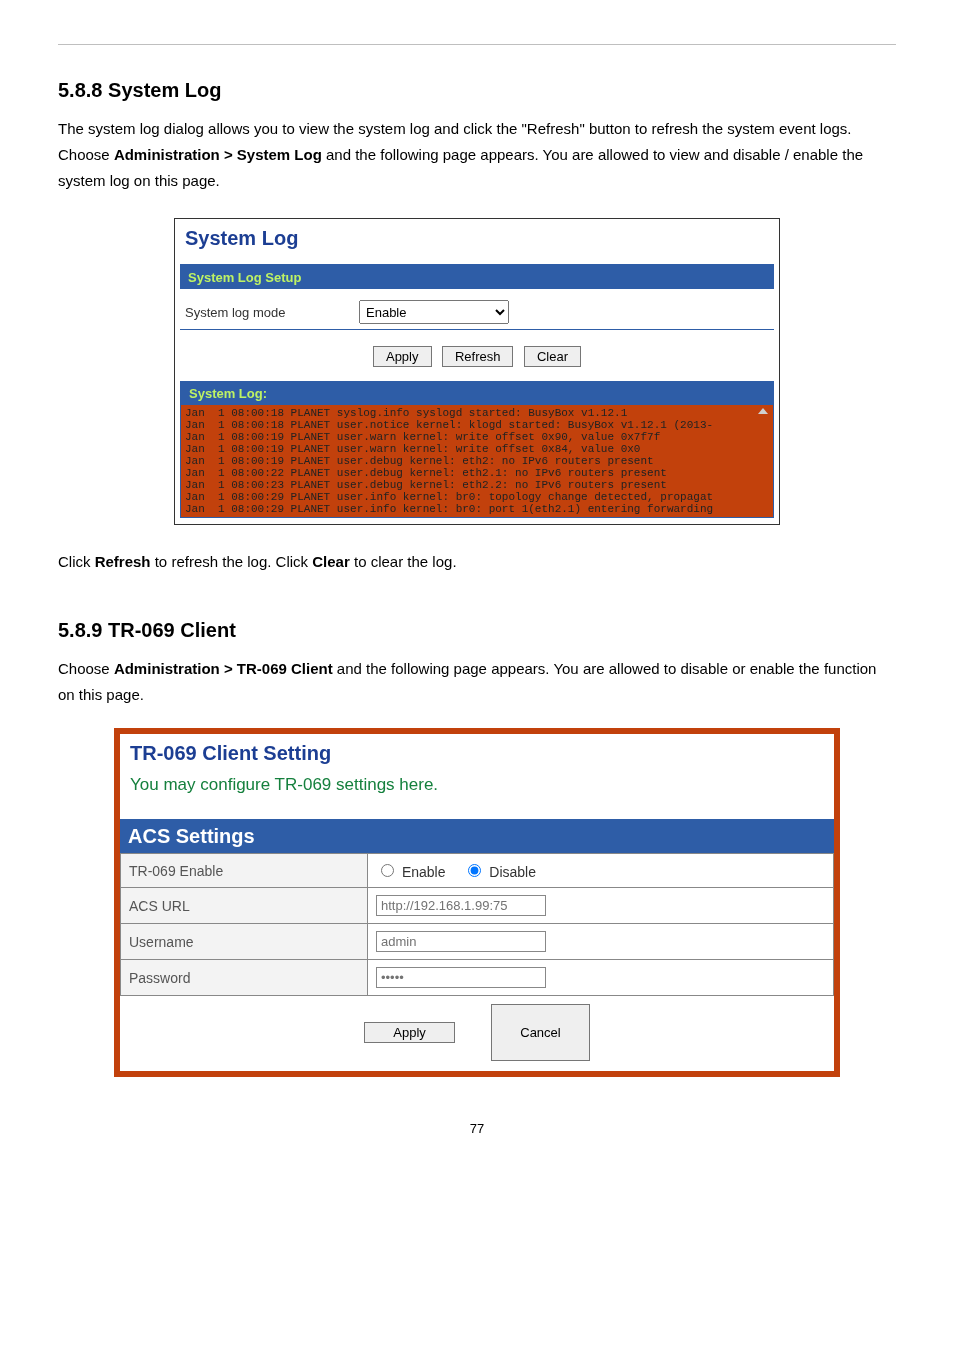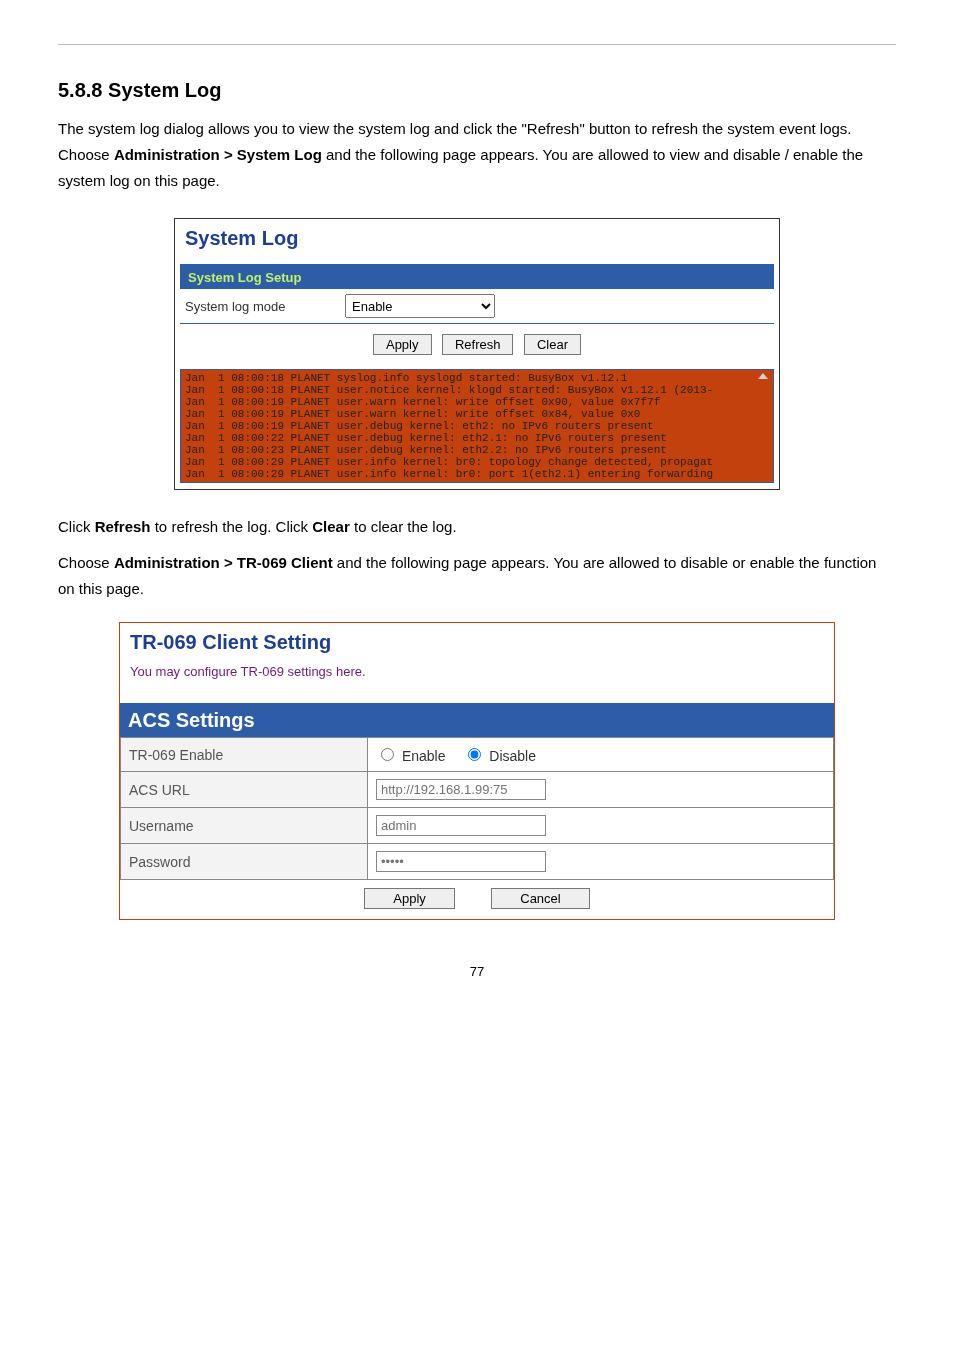--- a/index.html
+++ b/index.html
@@ -52,24 +52,25 @@
     border-top: 2px solid #2e5da7;
     margin: 10px 5px 0 5px;
     height: 0;
   }
   .subhead-wrap {
     margin: 0 5px;
   }
   .cfg-row {
     display: flex;
     align-items: center;
-    margin: 0 5px;
+    margin: 6px 5px;
     border-bottom: 1px solid #2e5da7;
     padding: 5px 0;
     font-size: 13px;
+    gap: 14px;
   }
   .cfg-row .label {
     flex: 0 0 160px;
     padding-left: 5px;
     color: #333;
   }
   select.mode {
     font-size: 13px;
     padding: 1px 2px;
     width: 150px;
@@ -101,34 +102,34 @@
     color: #222;
     overflow: hidden;
   }
   .logbody svg.scroll-hint {
     float: right;
     margin-top: -2px;
   }
 
   
   .panel2 {
-    border: 1px solid #c2410c;
+    border: 6px solid #c2410c;
     width: 714px;
     margin: 20px auto 0 auto;
     background: #fff;
   }
   .panel2-title {
     color: #1c3e93;
     font-size: 20px;
     font-weight: bold;
     padding: 8px 10px 4px 10px;
   }
   .panel2-sub {
-    font-size: 13px;
-    color: #701a75;
+    font-size: 17px;
+    color: #15803d;
     padding: 6px 10px 24px 10px;
   }
   .hdrbar {
     background: #2e5da7;
     color: #fff;
     font-size: 20px;
     font-weight: bold;
     padding: 5px 8px;
     border-top: 1px solid #2e5da7;
   }
@@ -198,20 +199,21 @@
       </div>
     </div>
 
     <div class="btnrow">
       <button class="native">Apply</button>
       <button class="native">Refresh</button>
       <button class="native">Clear</button>
     </div>
 
     <div class="logblock">
+      <div class="subhead">System Log:</div>
       <div class="logbody"><svg class="scroll-hint" width="12" height="12" viewBox="0 0 12 12">
             <path d="M1 9 L6 3 L11 9" fill="#d0d0d0"></path>
           </svg><span>Jan  1 08:00:18 PLANET syslog.info syslogd started: BusyBox v1.12.1
 Jan  1 08:00:18 PLANET user.notice kernel: klogd started: BusyBox v1.12.1 (2013-
 Jan  1 08:00:19 PLANET user.warn kernel: write offset 0x90, value 0x7f7f
 Jan  1 08:00:19 PLANET user.warn kernel: write offset 0x84, value 0x0
 Jan  1 08:00:19 PLANET user.debug kernel: eth2: no IPv6 routers present
 Jan  1 08:00:22 PLANET user.debug kernel: eth2.1: no IPv6 routers present
 Jan  1 08:00:23 PLANET user.debug kernel: eth2.2: no IPv6 routers present
 Jan  1 08:00:29 PLANET user.info kernel: br0: topology change detected, propagat
@@ -220,20 +222,21 @@
   </div>
 
   <p class="body">
     <span>Click </span>
     <b>Refresh</b>
     <span> to refresh the log. Click </span>
     <b>Clear</b>
     <span> to clear the log.</span>
   </p>
 
+  <h2 class="section" style="margin-top:44px">5.8.9 TR-069 Client</h2>
 
   <p class="body">
     <span>Choose </span>
     <b>Administration &gt; TR-069 Client</b>
     <span> and the following page appears. You are allowed to disable or enable the function on this page.</span>
   </p>
 
   <div class="panel2">
     <div class="panel2-title">TR-069 Client Setting</div>
     <div class="panel2-sub">You may configure TR-069 settings here.</div>
@@ -269,18 +272,18 @@
         <td class="left">Password</td>
         <td>
           <input class="textish" value="•••••" style="">
         </td>
       </tr>
     </tbody>
       </table>
 
     <div class="btnrow2">
       <button class="native" style="padding:2px 28px">Apply</button>
-      <button class="native" style="padding:2px 28px;margin-left:29px">Cancel</button>
+      <button class="native" style="padding:20px 28px;margin-left:29px">Cancel</button>
     </div>
   </div>
 
   <div class="footer-pn">77</div>
 </div>
 
 </body></html>

